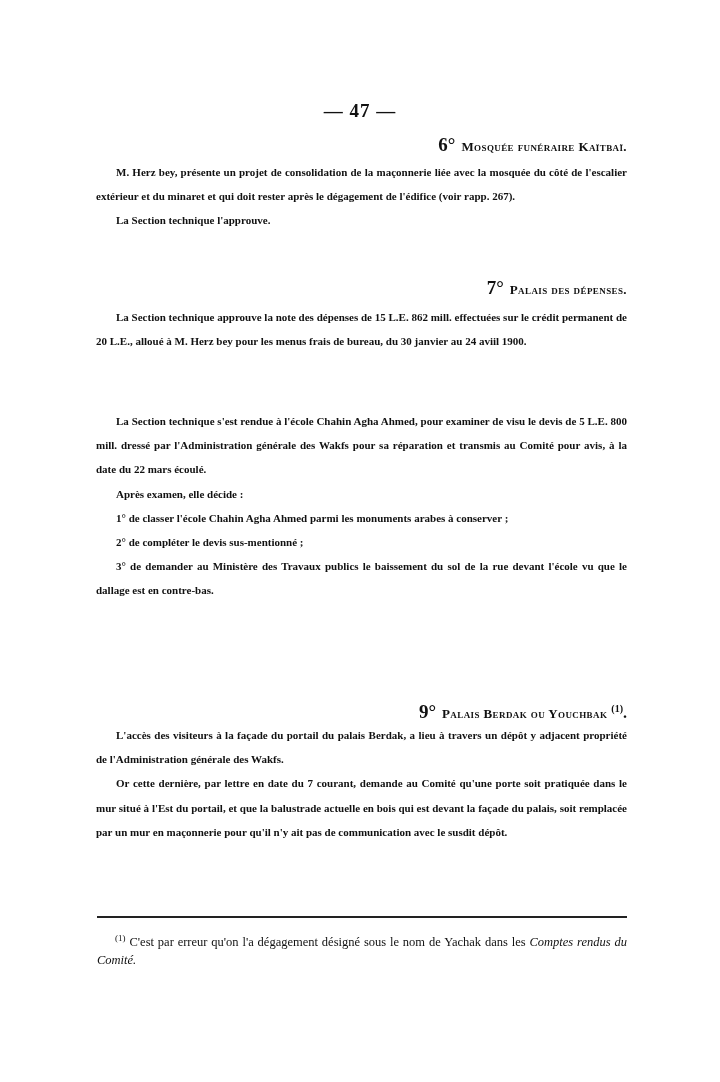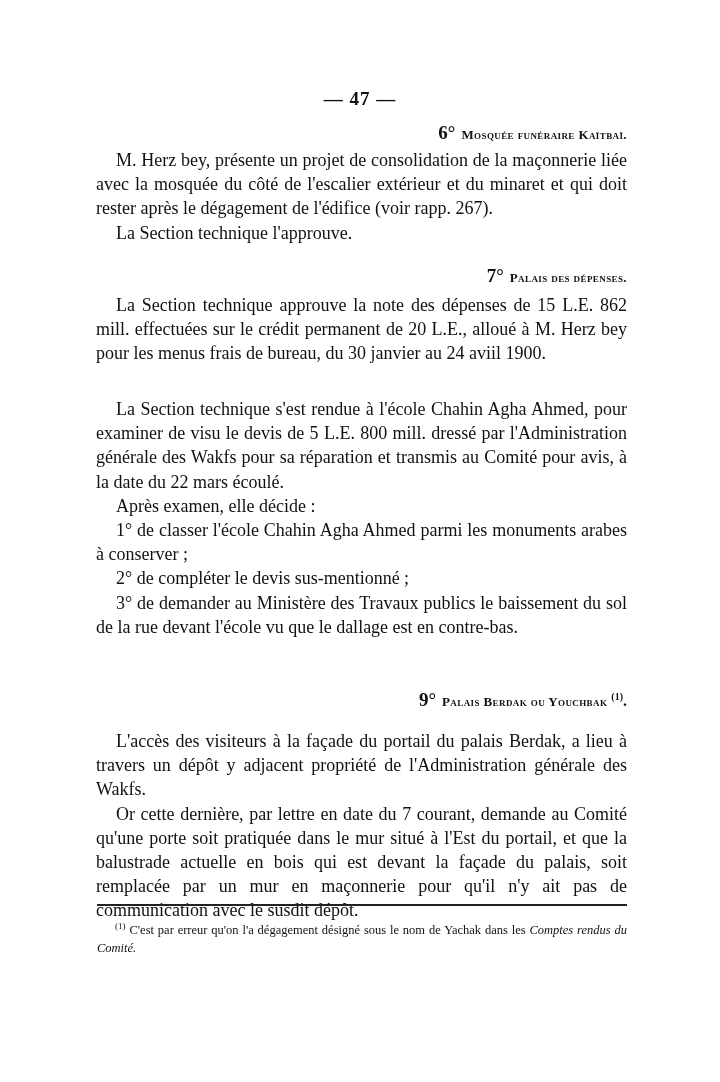--- a/index.html
+++ b/index.html
@@ -1,27 +1,27 @@
 <!DOCTYPE html>
 <html><head>
 <meta charset="utf-8">
 <style>
   html, body { margin: 0; padding: 0; background: #ffffff; }
   body { width: 720px; height: 1082px; position: relative; overflow: hidden;
          font-family: "Liberation Serif", "DejaVu Serif", serif; color: #111111; }
-  .page { position: absolute; left: 0; top: 0; width: 720px; height: 842px; }
+  .page { position: absolute; left: 0; top: 12px; width: 720px; height: 842px; }
   .folio { position: absolute; top: 88px; left: 0; width: 720px; text-align: center;
            font-size: 19px; font-weight: bold; letter-spacing: 1px; }
   .text-block { position: absolute; left: 96px; width: 531px; }
   .heading { text-align: right; font-weight: bold; font-size: 16px; height: 26px; line-height: 26px; }
   .heading .num { font-size: 19px; }
   .heading .title { font-variant: small-caps; font-size: 13px; letter-spacing: 0.4px; margin-left: 6px; }
   .heading sup { font-size: 10px; }
-  p.para { margin: 0; font-size: 18px; line-height: 24.2px; text-align: justify;
-           text-indent: 20px; font-weight: normal; text-align-last: left; }
+  p.para { margin: 0; font-size: 11px; line-height: 24.2px; text-align: justify;
+           text-indent: 20px; font-weight: bold; text-align-last: left; }
   .rule { position: absolute; left: 97px; top: 904px; width: 530px; height: 2px; background: #222; }
   .footnote { position: absolute; left: 97px; top: 917px; width: 530px; font-size: 12.5px;
               line-height: 18px; text-align: justify; text-indent: 18px; }
   .footnote .mark { font-size: 9px; vertical-align: super; margin-right: 4px; }
   .footnote em { font-style: italic; }
 </style>
 </head>
 <body>
 
 <div class="page">
@@ -48,21 +48,21 @@
     <p class="para">1° de classer l'école Chahin Agha Ahmed parmi les monuments arabes à conserver ;</p>
     <p class="para">2° de compléter le devis sus-mentionné ;</p>
     <p class="para">3° de demander au Ministère des Travaux publics le baissement du sol de la rue devant l'école vu que le dallage est en contre-bas.</p>
   </div>
 
   <div class="text-block" style="top:684px;">
     <div class="heading">
       <span class="num">9°</span><span class="title">Palais Berdak ou Youchbak</span>
       <sup>(1)</sup><span>.</span>
     </div>
-    <p class="para" style="margin-top:19px;">L'accès des visiteurs à la façade du portail du palais Berdak, a lieu à travers un dépôt y adjacent propriété de l'Administration générale des Wakfs.</p>
+    <p class="para" style="margin-top:1px;">L'accès des visiteurs à la façade du portail du palais Berdak, a lieu à travers un dépôt y adjacent propriété de l'Administration générale des Wakfs.</p>
     <p class="para">Or cette dernière, par lettre en date du 7 courant, demande au Comité qu'une porte soit pratiquée dans le mur situé à l'Est du portail, et que la balustrade actuelle en bois qui est devant la façade du palais, soit remplacée par un mur en maçonnerie pour qu'il n'y ait pas de communication avec le susdit dépôt.</p>
   </div>
 
   <div class="rule"></div>
 
   <div class="footnote">
     <span class="mark">(1)</span><span>C'est par erreur qu'on l'a dégagement désigné sous le nom de Yachak dans les</span>
     <em>Comptes rendus du Comité.</em>
   </div>
 </div>

